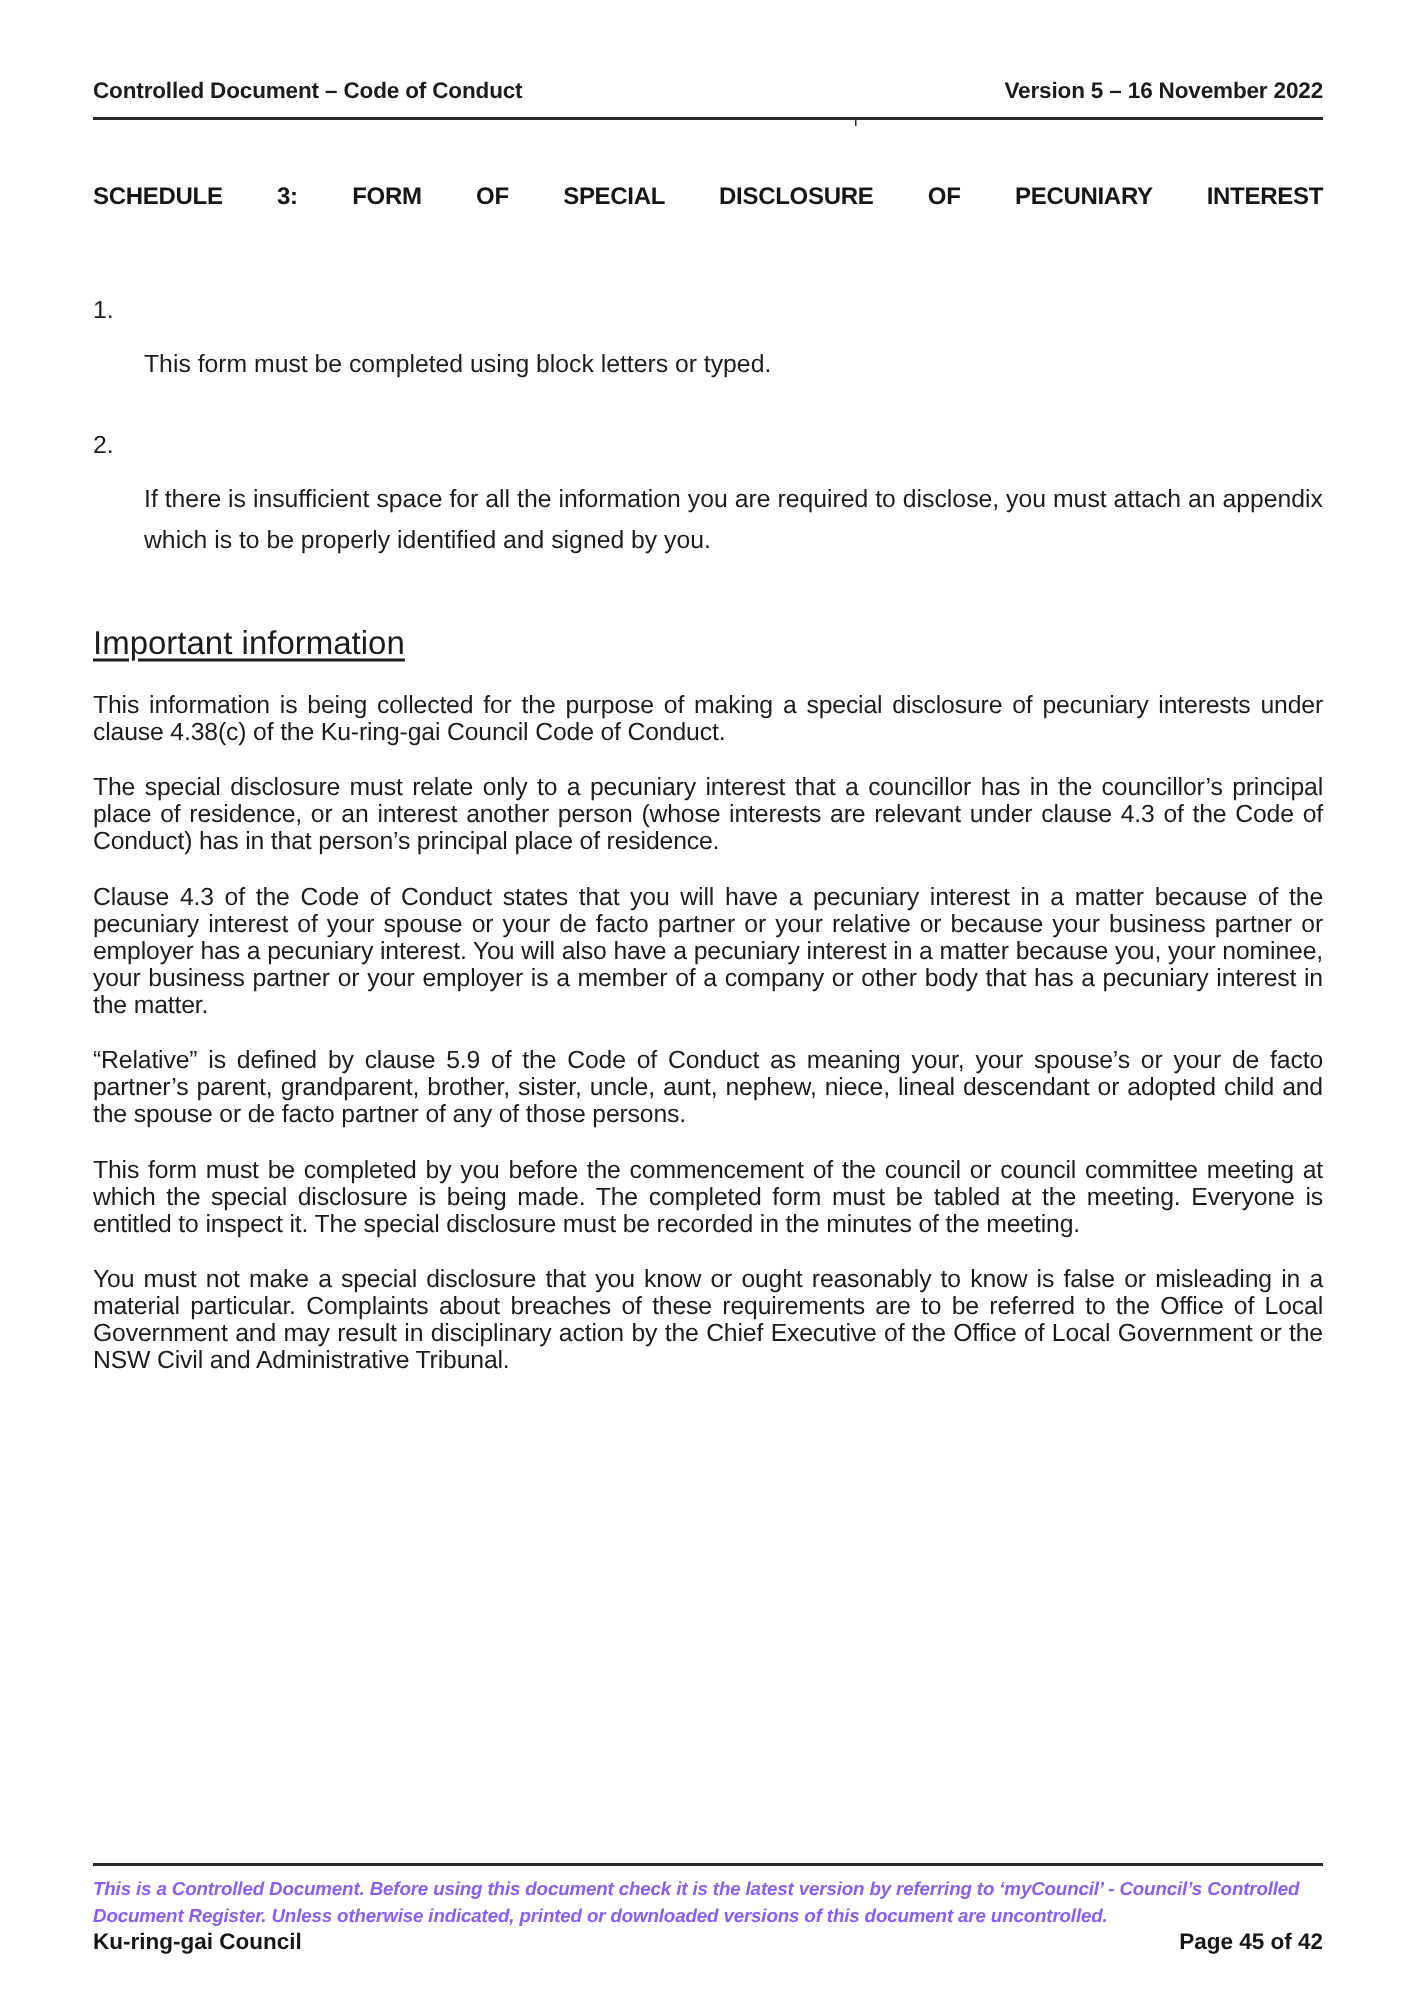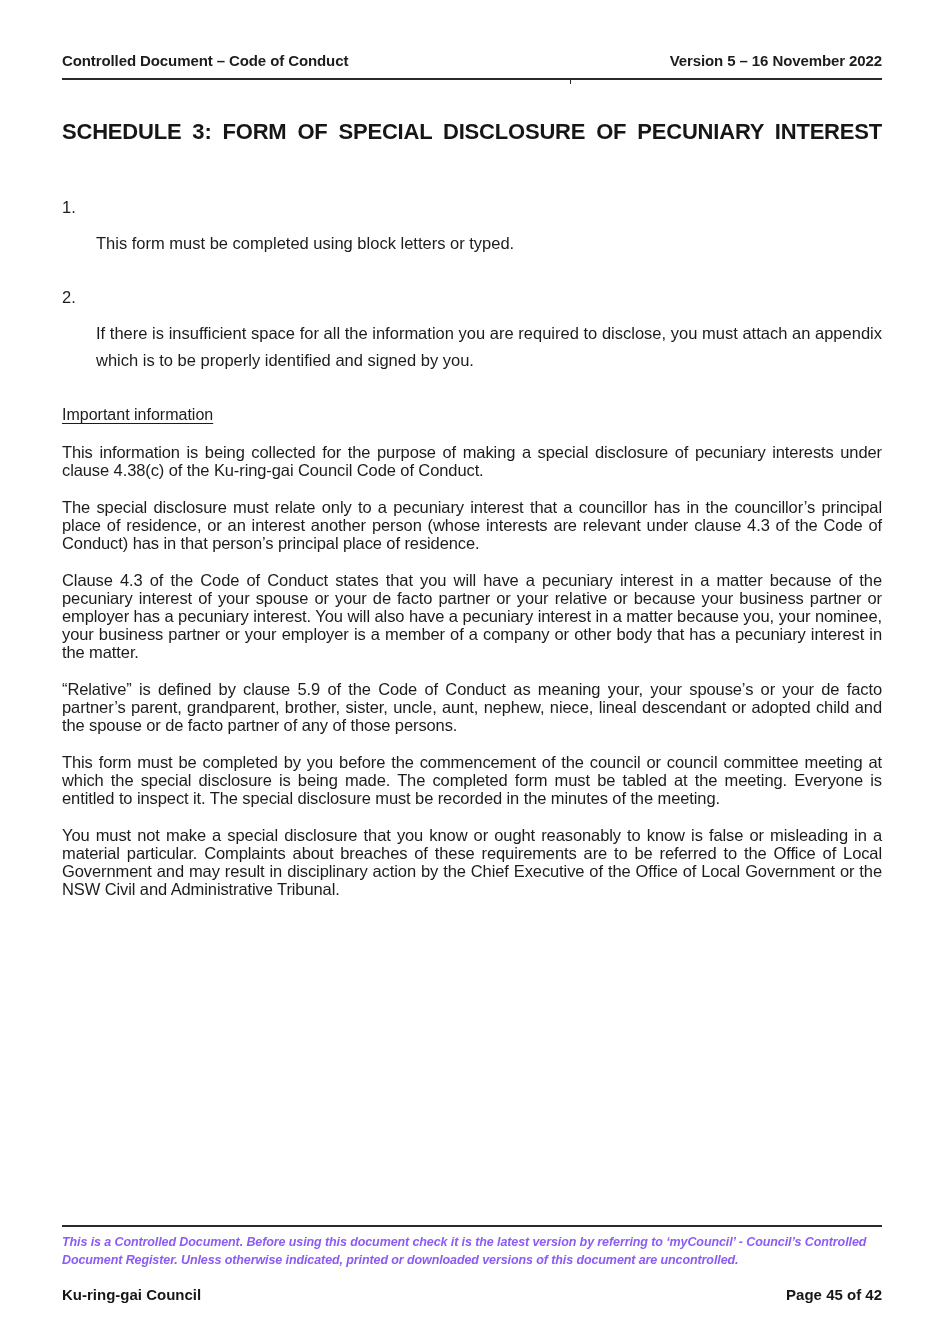--- a/index.html
+++ b/index.html
@@ -42,21 +42,21 @@
     position: absolute;
     left: 62%;
     top: 0;
     width: 1px;
     height: 4px;
     background: #2a2a2a;
   }
   
   .title {
     margin-top: 37px;
-    font-size: 22px;
+    font-size: 16px;
     font-weight: bold;
     letter-spacing: -0.2px;
     line-height: 30px;
     color: #161616;
   }
   .title .line1 {
     text-align: justify;
     text-align-last: justify;
   }
   
@@ -70,22 +70,22 @@
   .instr-num {
     flex: 0 0 34px;
   }
   .instr-text {
     flex: 1;
     text-align: justify;
     margin-top: 36px;
   }
   
   .section-heading {
-    margin-top: 32px;
-    font-size: 16px;
+    margin-top: 42px;
+    font-size: 22px;
     text-decoration: underline;
     text-underline-offset: 3px;
   }
   .body-copy p {
     margin-top: 19px;
     font-size: 16.5px;
     line-height: 18px;
     text-align: justify;
     letter-spacing: -0.1px;
   }
@@ -107,21 +107,21 @@
     font-weight: 600;
     font-size: 12.5px;
     line-height: 18px;
     letter-spacing: -0.1px;
     color: #8b5cf6;
   }
   .ftr-row {
     display: flex;
     justify-content: space-between;
     align-items: baseline;
-    margin-top: 17px;
+    margin-top: 0;
     font-size: 15px;
     font-weight: bold;
     color: #161616;
   }
 </style>
 </head>
 <body>
 
 <div class="page">
   <div class="content">

